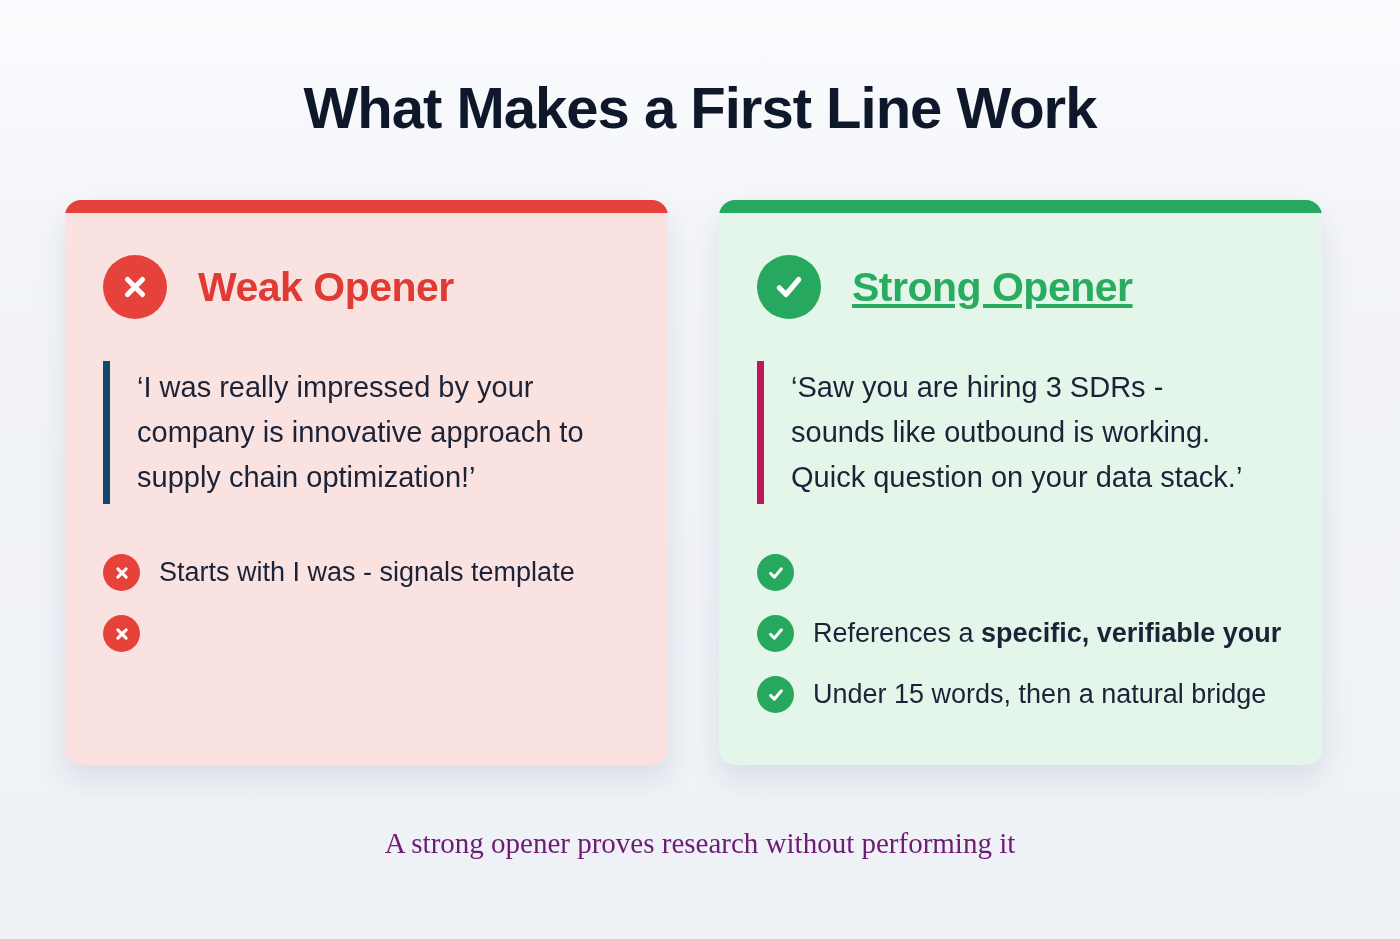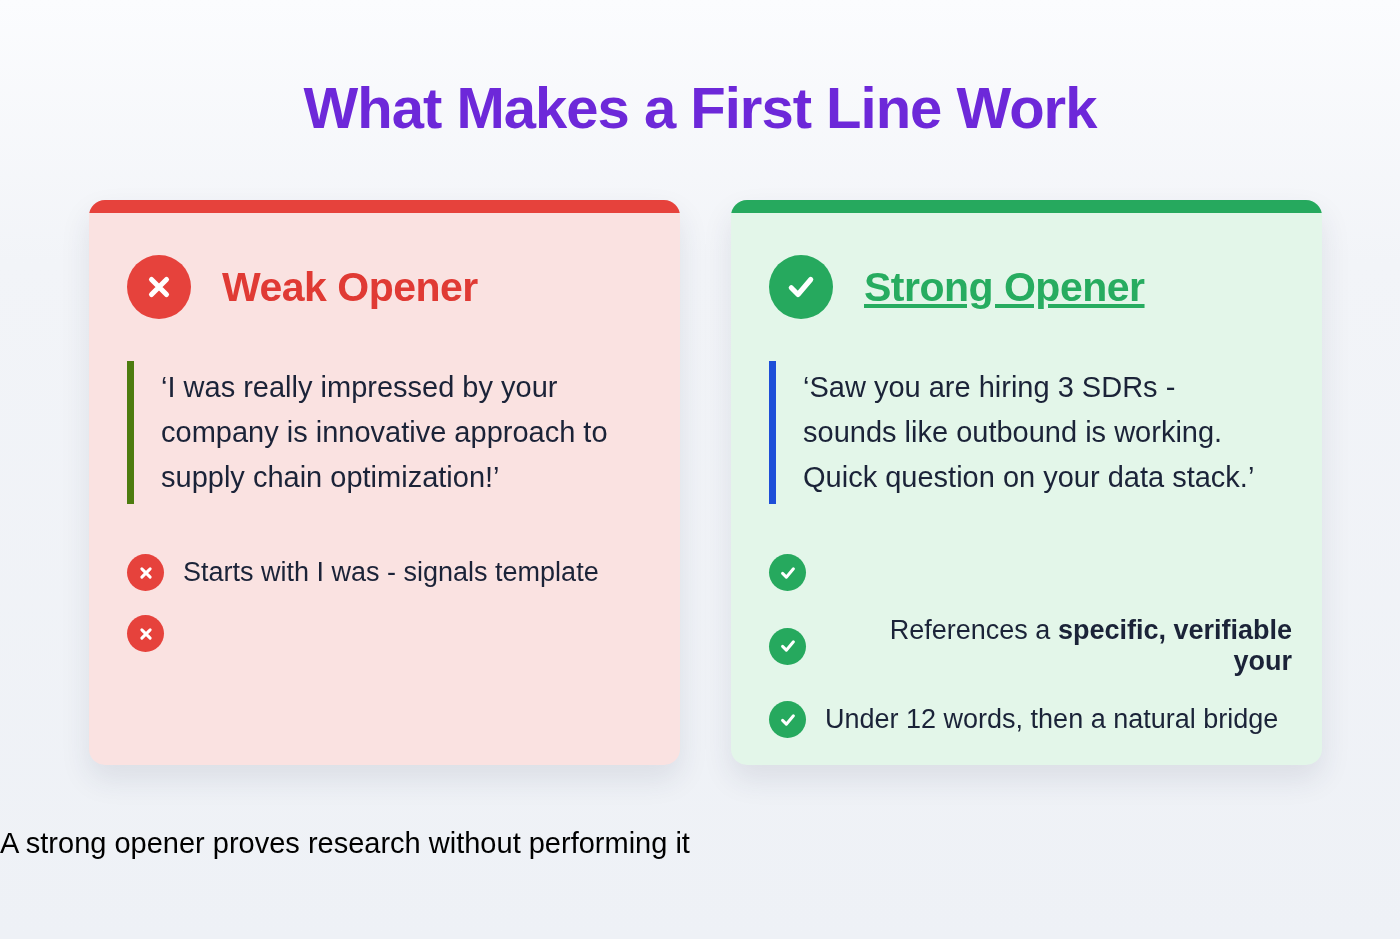--- a/index.html
+++ b/index.html
@@ -11,25 +11,25 @@
     overflow: hidden;
     color: #1b2338;
   }
   .page-title {
     position: absolute;
     top: 74px; left: 0; right: 0;
     text-align: center;
     font-size: 58px;
     font-weight: bold;
     letter-spacing: -1px;
-    color: #6d28d9;
+    color: #0f172a;
   }
   .cards {
     position: absolute;
-    top: 200px; left: 89px; right: 78px;
+    top: 200px; left: 65px; right: 78px;
     height: 565px;
     display: flex;
     gap: 51px;
   }
   .card {
     flex: 1;
     border-radius: 16px;
     box-shadow: 0 14px 30px rgba(40, 50, 80, 0.10);
     overflow: hidden;
     position: relative;
@@ -62,22 +62,22 @@
   .card.weak   .card-title { color: #e03a34; }
   .card.strong .card-title { color: #27ac60; text-decoration: underline; }
   .quote {
     margin-top: 42px;
     padding: 4px 0 4px 27px;
     font-size: 29px;
     line-height: 45px;
     color: #1b2338;
     max-width: 505px;
   }
-  .card.weak   .quote { border-left: 7px solid #4d7c0f; }
-  .card.strong .quote { border-left: 7px solid #1d4ed8; }
+  .card.weak   .quote { border-left: 7px solid #0c4a6e; }
+  .card.strong .quote { border-left: 7px solid #be185d; }
   .items { margin-top: 50px; }
   .item {
     display: flex;
     align-items: center;
     gap: 19px;
     margin-bottom: 24px;
     text-align: right;
   }
   .item-badge {
     width: 37px; height: 37px;
@@ -86,23 +86,24 @@
     flex: 0 0 37px;
   }
   .card.weak   .item-badge { background: #e6423c; }
   .card.strong .item-badge { background: #26a95e; }
   .item-badge svg { width: 20px; height: 20px; }
   .item-text { font-size: 27px; color: #1b2338; }
   .item-text .bold-part { font-weight: bold; }
   .footer-note {
     position: absolute;
     top: 827px; left: 0; right: 0;
-    text-align: left;
+    text-align: center;
     font-size: 29px;
-    color: #000000;
+    color: #701a75;
+    font-family: Liberation Serif, serif;
   }
 </style>
 </head>
 <body>
 
 <h1 class="page-title">What Makes a First Line Work</h1>
 
 <div class="cards">
 
   <section class="card weak">
@@ -164,21 +165,21 @@
               </svg>
           </div>
           <div class="item-text"><span>References a </span><span class="bold-part">specific, verifiable your</span></div>
         </div>
         <div class="item">
           <div class="item-badge">
             <svg viewBox="0 0 24 24" fill="none" stroke="#ffffff" stroke-width="3.6" stroke-linecap="round" stroke-linejoin="round">
                 <path d="M5.5 12.5 L10 17 L18.5 7"></path>
               </svg>
           </div>
-          <div class="item-text"><span>Under 12 words, then a natural bridge</span><span class="bold-part"></span></div>
+          <div class="item-text"><span>Under 15 words, then a natural bridge</span><span class="bold-part"></span></div>
         </div>
       </div>
     </div>
   </section>
 
 </div>
 
 <div class="footer-note">A strong opener proves research without performing it</div>
 
 </body></html>

